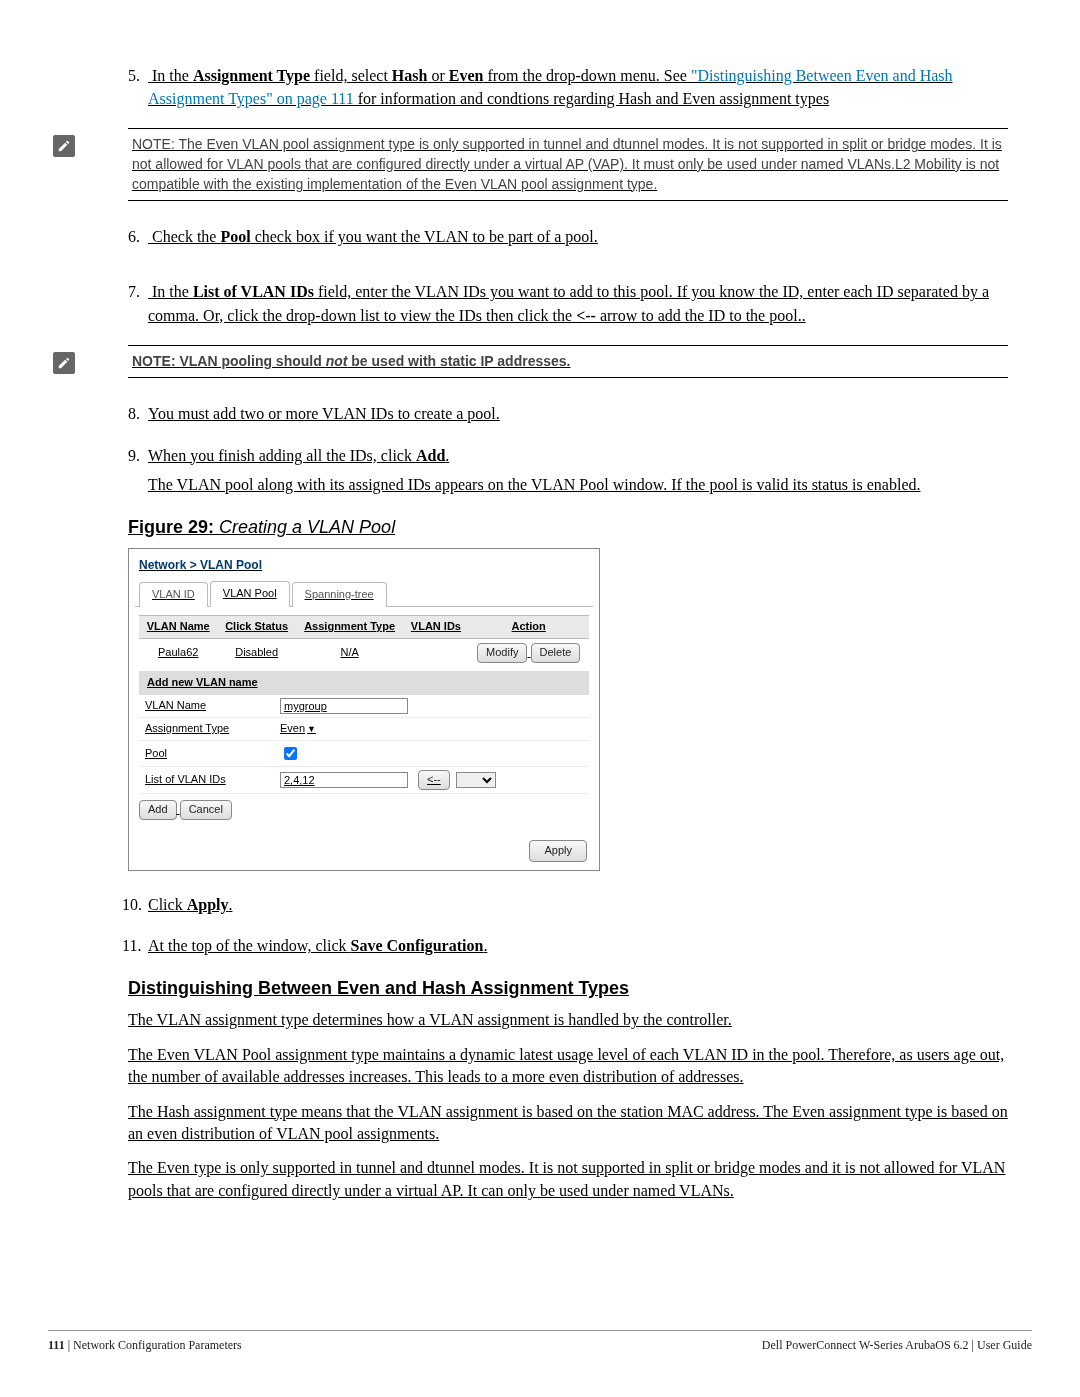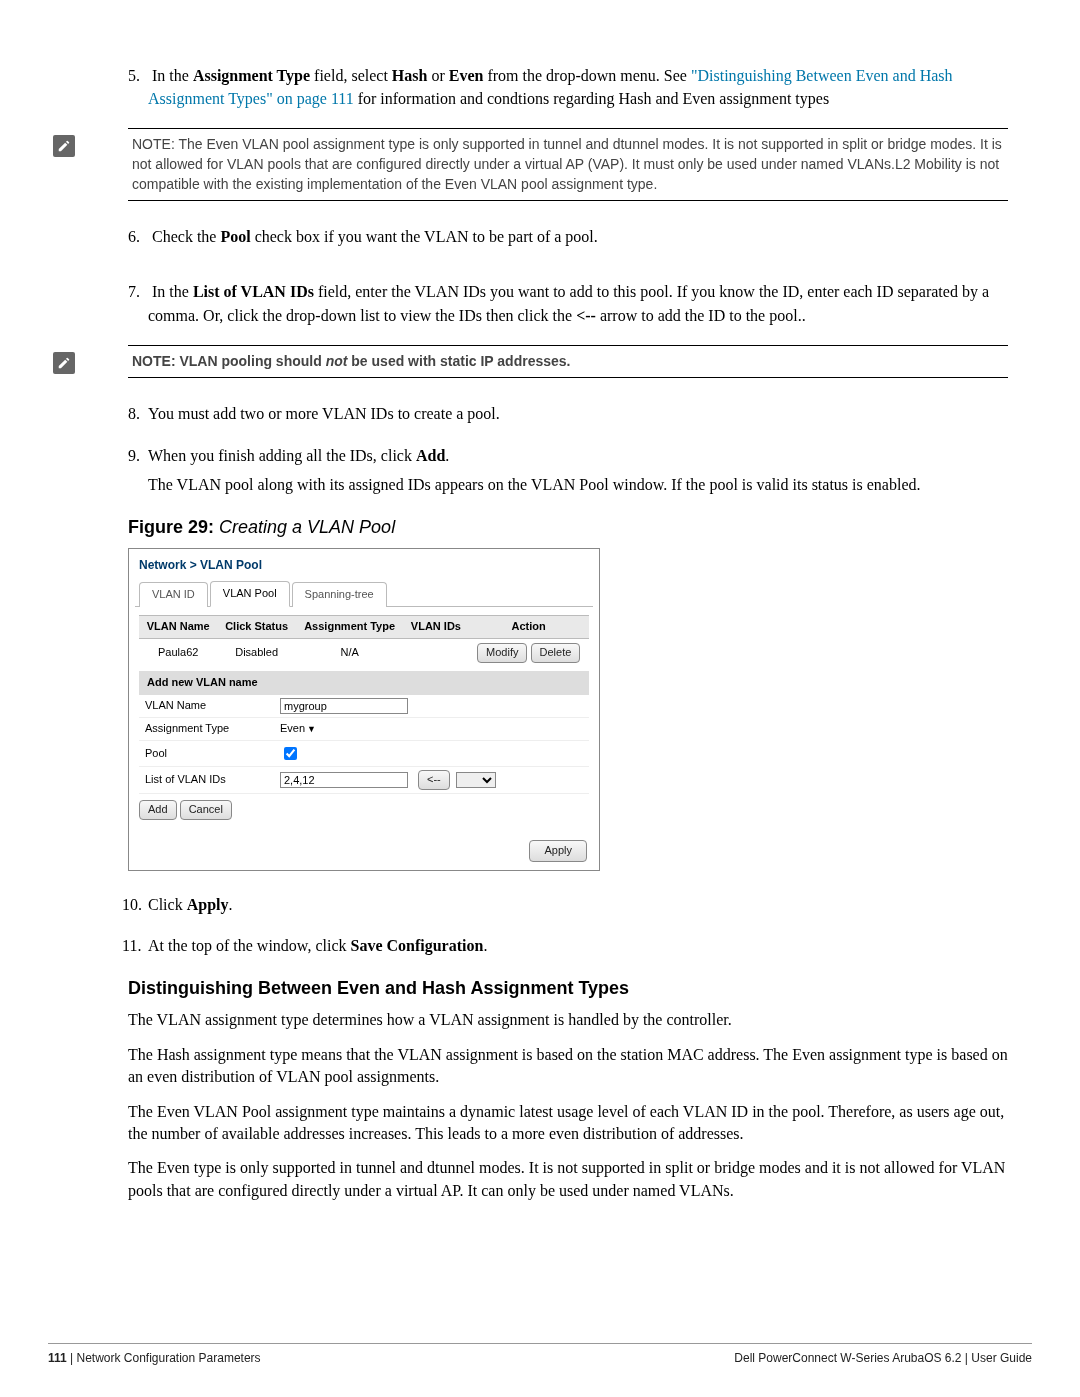--- a/index.html
+++ b/index.html
@@ -14,20 +14,21 @@
   .page {
     width: 1080px;
     height: 1397px;
     position: relative;
     box-sizing: border-box;
     padding: 64px 48px 40px 48px;
   }
   .content {
     margin-left: 80px;
     margin-right: 24px;
+    text-decoration: underline;
   }
   ol.steps {
     list-style: none;
     padding-left: 0;
     margin: 0;
   }
   ol.steps > li {
     margin: 0 0 18px 0;
     padding-left: 20px;
   }
@@ -185,24 +186,24 @@
     margin: 16px 0 8px 0;
   }
   p.body {
     margin: 8px 0 12px 0;
     line-height: 1.4;
   }
   .footer {
     position: absolute;
     left: 48px;
     right: 48px;
-    bottom: 30px;
+    bottom: 43px;
     border-top: 1px solid #999;
     padding-top: 6px;
-    font-family: Liberation Sans, sans-serif;
+    font-family: Liberation Serif, serif;
     font-size: 12px;
     display:flex;
     justify-content: space-between;
     color:#222;
   }
   .para-after { margin: 4px 0 14px 20px; }
   .gap { height: 14px; }
 </style>
 </head>
 <body>
@@ -330,22 +331,22 @@
       <li>
         <span class="num" style="width:26px;margin-left:-26px;">10.</span><span>Click </span><b>Apply</b><span>.</span>
       </li>
       <li>
         <span class="num" style="width:26px;margin-left:-26px;">11.</span><span>At the top of the window, click </span><b>Save Configuration</b><span>.</span>
       </li>
     </ol>
 
     <h3 class="sec">Distinguishing Between Even and Hash Assignment Types</h3>
     <p class="body">The VLAN assignment type determines how a VLAN assignment is handled by the controller.</p>
+    <p class="body">The Even VLAN Pool assignment type maintains a dynamic latest usage level of each VLAN ID in the pool. Therefore, as users age out, the number of available addresses increases. This leads to a more even distribution of addresses.</p>
     <p class="body">The Hash assignment type means that the VLAN assignment is based on the station MAC address. The Even assignment type is based on an even distribution of VLAN pool assignments.</p>
-    <p class="body">The Even VLAN Pool assignment type maintains a dynamic latest usage level of each VLAN ID in the pool. Therefore, as users age out, the number of available addresses increases. This leads to a more even distribution of addresses.</p>
     <p class="body">The Even type is only supported in tunnel and dtunnel modes. It is not supported in split or bridge modes and it is not allowed for VLAN pools that are configured directly under a virtual AP. It can only be used under named VLANs.</p>
 
   </div>
 
   <div class="footer">
     <div><b>111</b><span> | Network Configuration Parameters</span></div>
     <div>Dell PowerConnect W-Series ArubaOS 6.2  |  User Guide</div>
   </div>
 </div>
 

